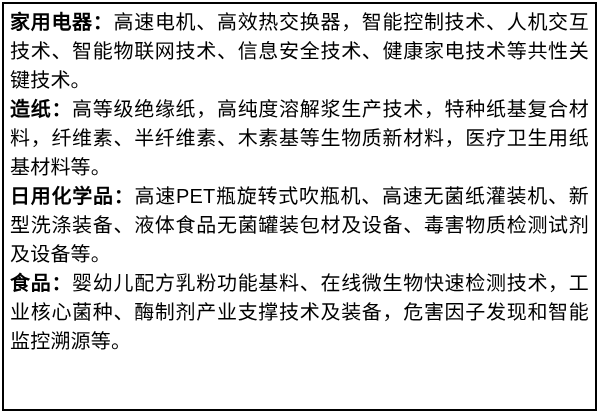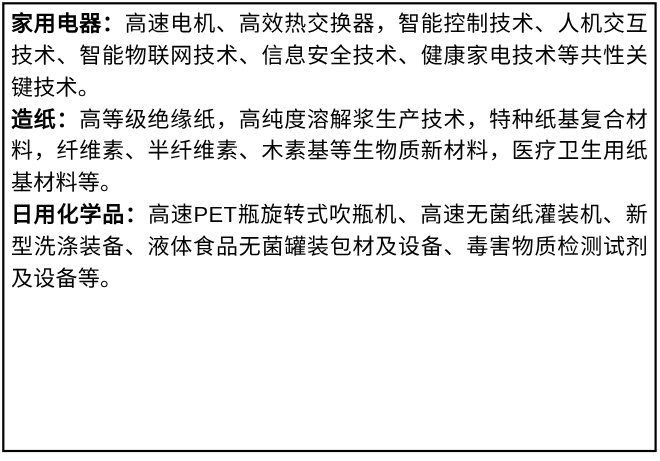--- a/index.html
+++ b/index.html
@@ -49,13 +49,14 @@
 <div class="panel">
 
   <p class="panel-paragraph"><span class="section-label">家用电器：</span><span>高速电机、高效热交换器，智能控制技术、人机交互技术、智能物联网技术、信息安全技术、健康家电技术等共性关键技术。</span></p>
 
   <p class="panel-paragraph"><span class="section-label">造纸：</span><span>高等级绝缘纸，高纯度溶解浆生产技术，特种纸基复合材料，纤维素、半纤维素、木素基等生物质新材料，医疗卫生用纸基材料等。</span></p>
 
   <p class="panel-paragraph"><span class="section-label">日用化学品：</span><span>高速PET瓶旋转式吹瓶机、高速无菌纸灌装机、新型洗涤装备、液体食品无菌罐装包材及设备、毒害物质检测试剂及设备等。</span></p>
 
 
 
+  <p class="panel-paragraph"><span class="section-label">食品：</span><span>婴幼儿配方乳粉功能基料、在线微生物快速检测技术，工业核心菌种、酶制剂产业支撑技术及装备，危害因子发现和智能监控溯源等。</span></p>
 </div>
 
 </body></html>

